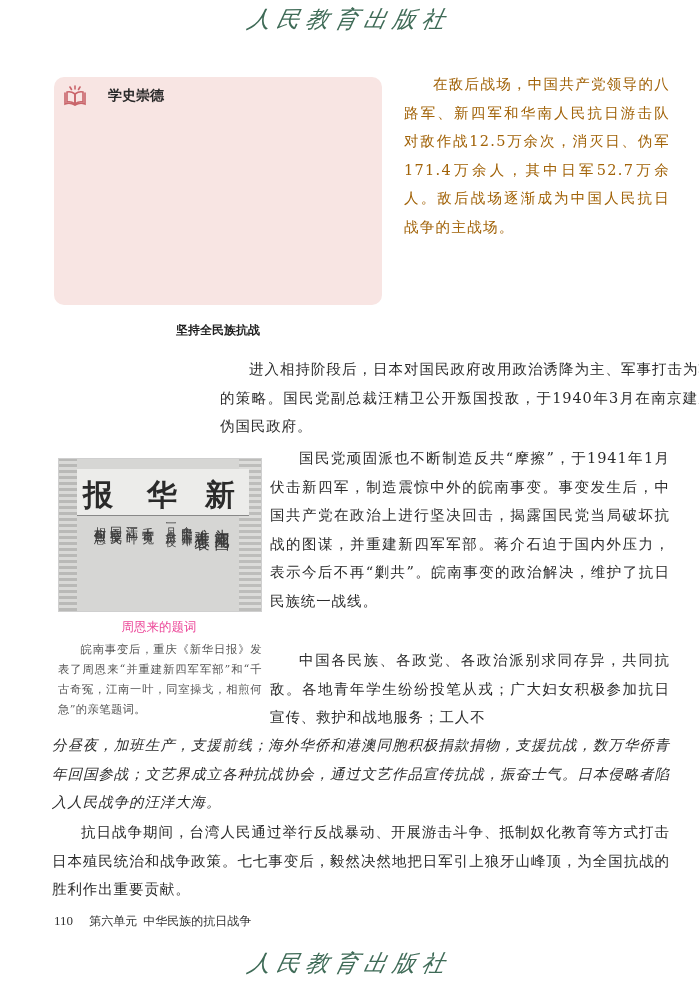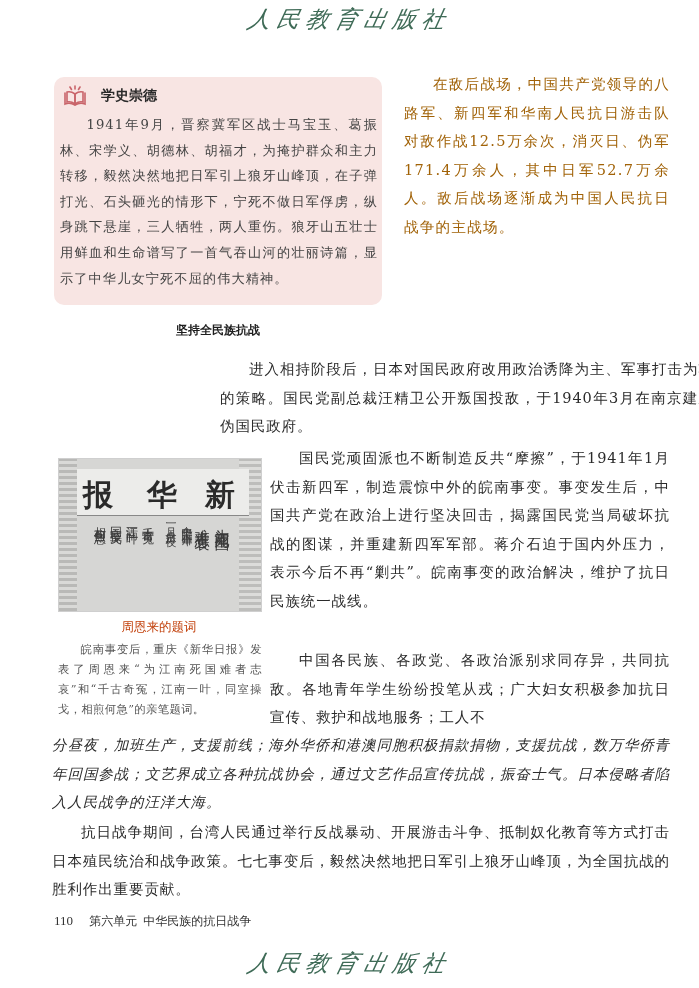--- a/index.html
+++ b/index.html
@@ -8,21 +8,21 @@
     .publisher { position: absolute; left: 0; width: 699px; text-align: center;
                  font-family: "DejaVu Serif", serif; font-style: italic; color: #3f6b57;
                  font-size: 23px; letter-spacing: 6px; transform: skewX(-12deg); }
     .publisher.top { top: 4px; }
     .publisher.bottom { top: 948px; }
 
     .sidebar-box { position: absolute; left: 54px; top: 77px; width: 328px; height: 228px;
                    background: #f8e5e3; border-radius: 10px; }
     .sidebar-head { position: absolute; left: 8px; top: 8px; height: 22px; display: flex; align-items: center; }
     .book-icon { width: 26px; height: 22px; }
-    .sidebar-title { margin-left: 13px; font-family: "DejaVu Sans", sans-serif; font-size: 14px;
+    .sidebar-title { margin-left: 20px; font-family: "DejaVu Sans", sans-serif; font-size: 14px;
                      color: #2a2a2a; font-weight: bold; }
     .sidebar-body { position: absolute; left: 6px; top: 35px; width: 318px;
                     font-size: 13.2px; line-height: 25.6px; color: #444; text-align: justify;
                     letter-spacing: 1.1px; }
     .sidebar-body p { margin: 0; text-indent: 2em; }
 
     .right-col { position: absolute; left: 404px; top: 70px; width: 266px;
                  font-size: 14.5px; line-height: 28.5px; text-align: justify; letter-spacing: 1.3px; color: #a16207; }
     .right-col p { margin: 0; text-indent: 2em; }
 
@@ -42,21 +42,21 @@
                        background: #ececea; border-bottom: 1px solid #888; }
     .photo .masthead span { position: absolute; top: 6px; font-family: "DejaVu Serif", serif;
                             font-size: 30px; font-weight: bold; color: #2a2a2a; }
     .photo .edge-left { position: absolute; left: 0; top: 0; width: 18px; height: 152px;
                         background: repeating-linear-gradient(0deg, #b9b9b7 0 3px, #d9d9d7 3px 6px); }
     .photo .edge-right { position: absolute; right: 0; top: 0; width: 22px; height: 152px;
                          background: repeating-linear-gradient(0deg, #bdbdbb 0 3px, #dcdcda 3px 6px); }
     .photo .calli { position: absolute; top: 58px; font-size: 15px; color: #3a3a3a;
                     writing-mode: vertical-rl; font-family: "DejaVu Serif", serif; letter-spacing: 2px; }
     .photo-caption-title { position: absolute; left: 58px; top: 619px; width: 202px; text-align: center;
-                           font-size: 12.5px; color: #c2410c; font-family: Liberation Serif, serif; }
+                           font-size: 12.5px; color: #ec4899; font-family: Liberation Serif, serif; }
     .photo-caption { position: absolute; left: 58px; top: 640px; width: 204px; font-size: 11.3px;
                      line-height: 20px; color: #555; text-align: justify; letter-spacing: 0.4px; }
     .photo-caption p { margin: 0; text-indent: 2em; }
 
     .p2 { left: 270px; top: 444px; width: 400px; }
     .p3 { left: 270px; top: 646px; width: 400px; }
     .p3-cont { left: 52px; top: 731px; width: 618px; font-style: italic; }
     .p4 { left: 52px; top: 818px; width: 618px; }
 
     .footer { position: absolute; left: 54px; top: 913px; font-size: 13px; color: #333; }
@@ -76,23 +76,20 @@
         <line x1="13" y1="1" x2="13" y2="4"></line>
         <line x1="8" y1="2" x2="9.5" y2="4.5"></line>
         <line x1="18" y1="2" x2="16.5" y2="4.5"></line>
         <path d="M3 8 L3 19 Q8 17 13 20 Q18 17 23 19 L23 8"></path>
         <path d="M5 7 Q9 6 13 9 L13 19 Q9 16 5 17 Z"></path>
         <path d="M21 7 Q17 6 13 9 L13 19 Q17 16 21 17 Z"></path>
       </g>
     </svg>
     <span class="sidebar-title">学史崇德</span>
   </div>
-  <div class="sidebar-body">
-    <p>1941年9月，晋察冀军区战士马宝玉、葛振林、宋学义、胡德林、胡福才，为掩护群众和主力转移，毅然决然地把日军引上狼牙山峰顶，在子弹打光、石头砸光的情形下，宁死不做日军俘虏，纵身跳下悬崖，三人牺牲，两人重伤。狼牙山五壮士用鲜血和生命谱写了一首气吞山河的壮丽诗篇，显示了中华儿女宁死不屈的伟大精神。</p>
-  </div>
 </div>
 
 <div class="right-col">
   <p>在敌后战场，中国共产党领导的八路军、新四军和华南人民抗日游击队对敌作战12.5万余次，消灭日、伪军171.4万余人，其中日军52.7万余人。敌后战场逐渐成为中国人民抗日战争的主战场。</p>
 </div>
 
 <div class="section-heading">坚持全民族抗战</div>
 
 <div class="para p1">
   <p class="indent">进入相持阶段后，日本对国民政府改用政治诱降为主、军事打击为辅的策略。国民党副总裁汪精卫公开叛国投敌，于1940年3月在南京建立伪国民政府。</p>
@@ -110,21 +107,21 @@
   <div class="calli" style="right:50px">难者志哀</div>
   <div class="calli" style="right:68px;font-size:11px">中华民国卅年</div>
   <div class="calli" style="right:84px;font-size:11px">一月十八日夜</div>
   <div class="calli" style="left:80px;font-size:12px">千古奇冤</div>
   <div class="calli" style="left:64px;font-size:12px">江南一叶</div>
   <div class="calli" style="left:48px;font-size:12px">同室操戈</div>
   <div class="calli" style="left:32px;font-size:12px">相煎何急</div>
 </div>
 <div class="photo-caption-title">周恩来的题词</div>
 <div class="photo-caption">
-  <p>皖南事变后，重庆《新华日报》发表了周恩来“为江南死国难者志哀”和“千古奇冤，江南一叶，同室操戈，相煎何急”的亲笔题词。</p>
+  <p>皖南事变后，重庆《新华日报》发表了周恩来“并重建新四军军部”和“千古奇冤，江南一叶，同室操戈，相煎何急”的亲笔题词。</p>
 </div>
 
 <div class="para p2">
   <p class="indent">国民党顽固派也不断制造反共“摩擦”，于1941年1月伏击新四军，制造震惊中外的皖南事变。事变发生后，中国共产党在政治上进行坚决回击，揭露国民党当局破坏抗战的图谋，并重建新四军军部。蒋介石迫于国内外压力，表示今后不再“剿共”。皖南事变的政治解决，维护了抗日民族统一战线。</p>
 </div>
 
 <div class="para p3">
   <p class="indent">中国各民族、各政党、各政治派别求同存异，共同抗敌。各地青年学生纷纷投笔从戎；广大妇女积极参加抗日宣传、救护和战地服务；工人不</p>
 </div>
 <div class="para p3-cont">

